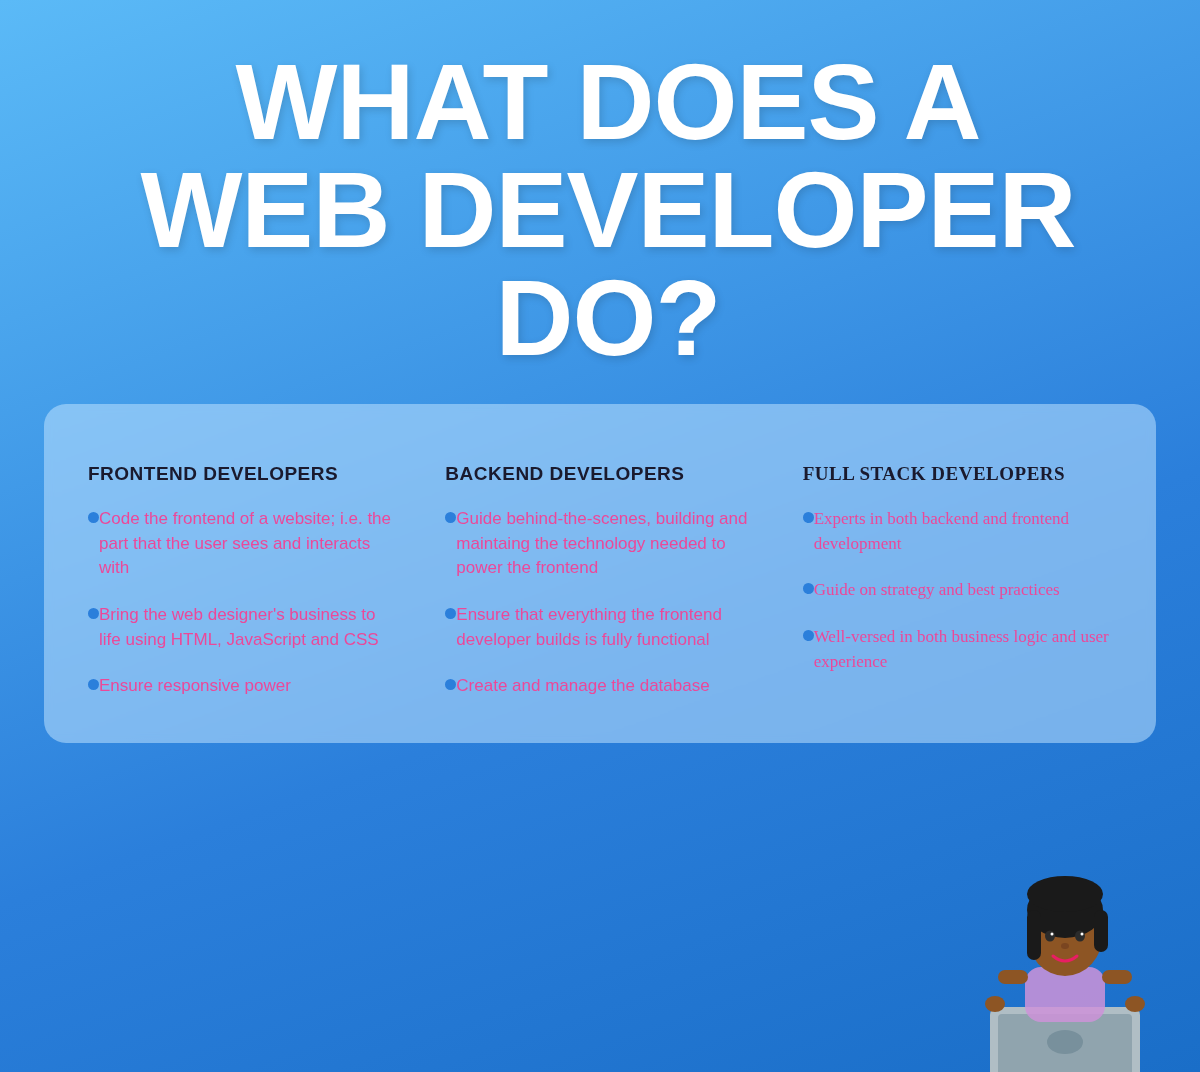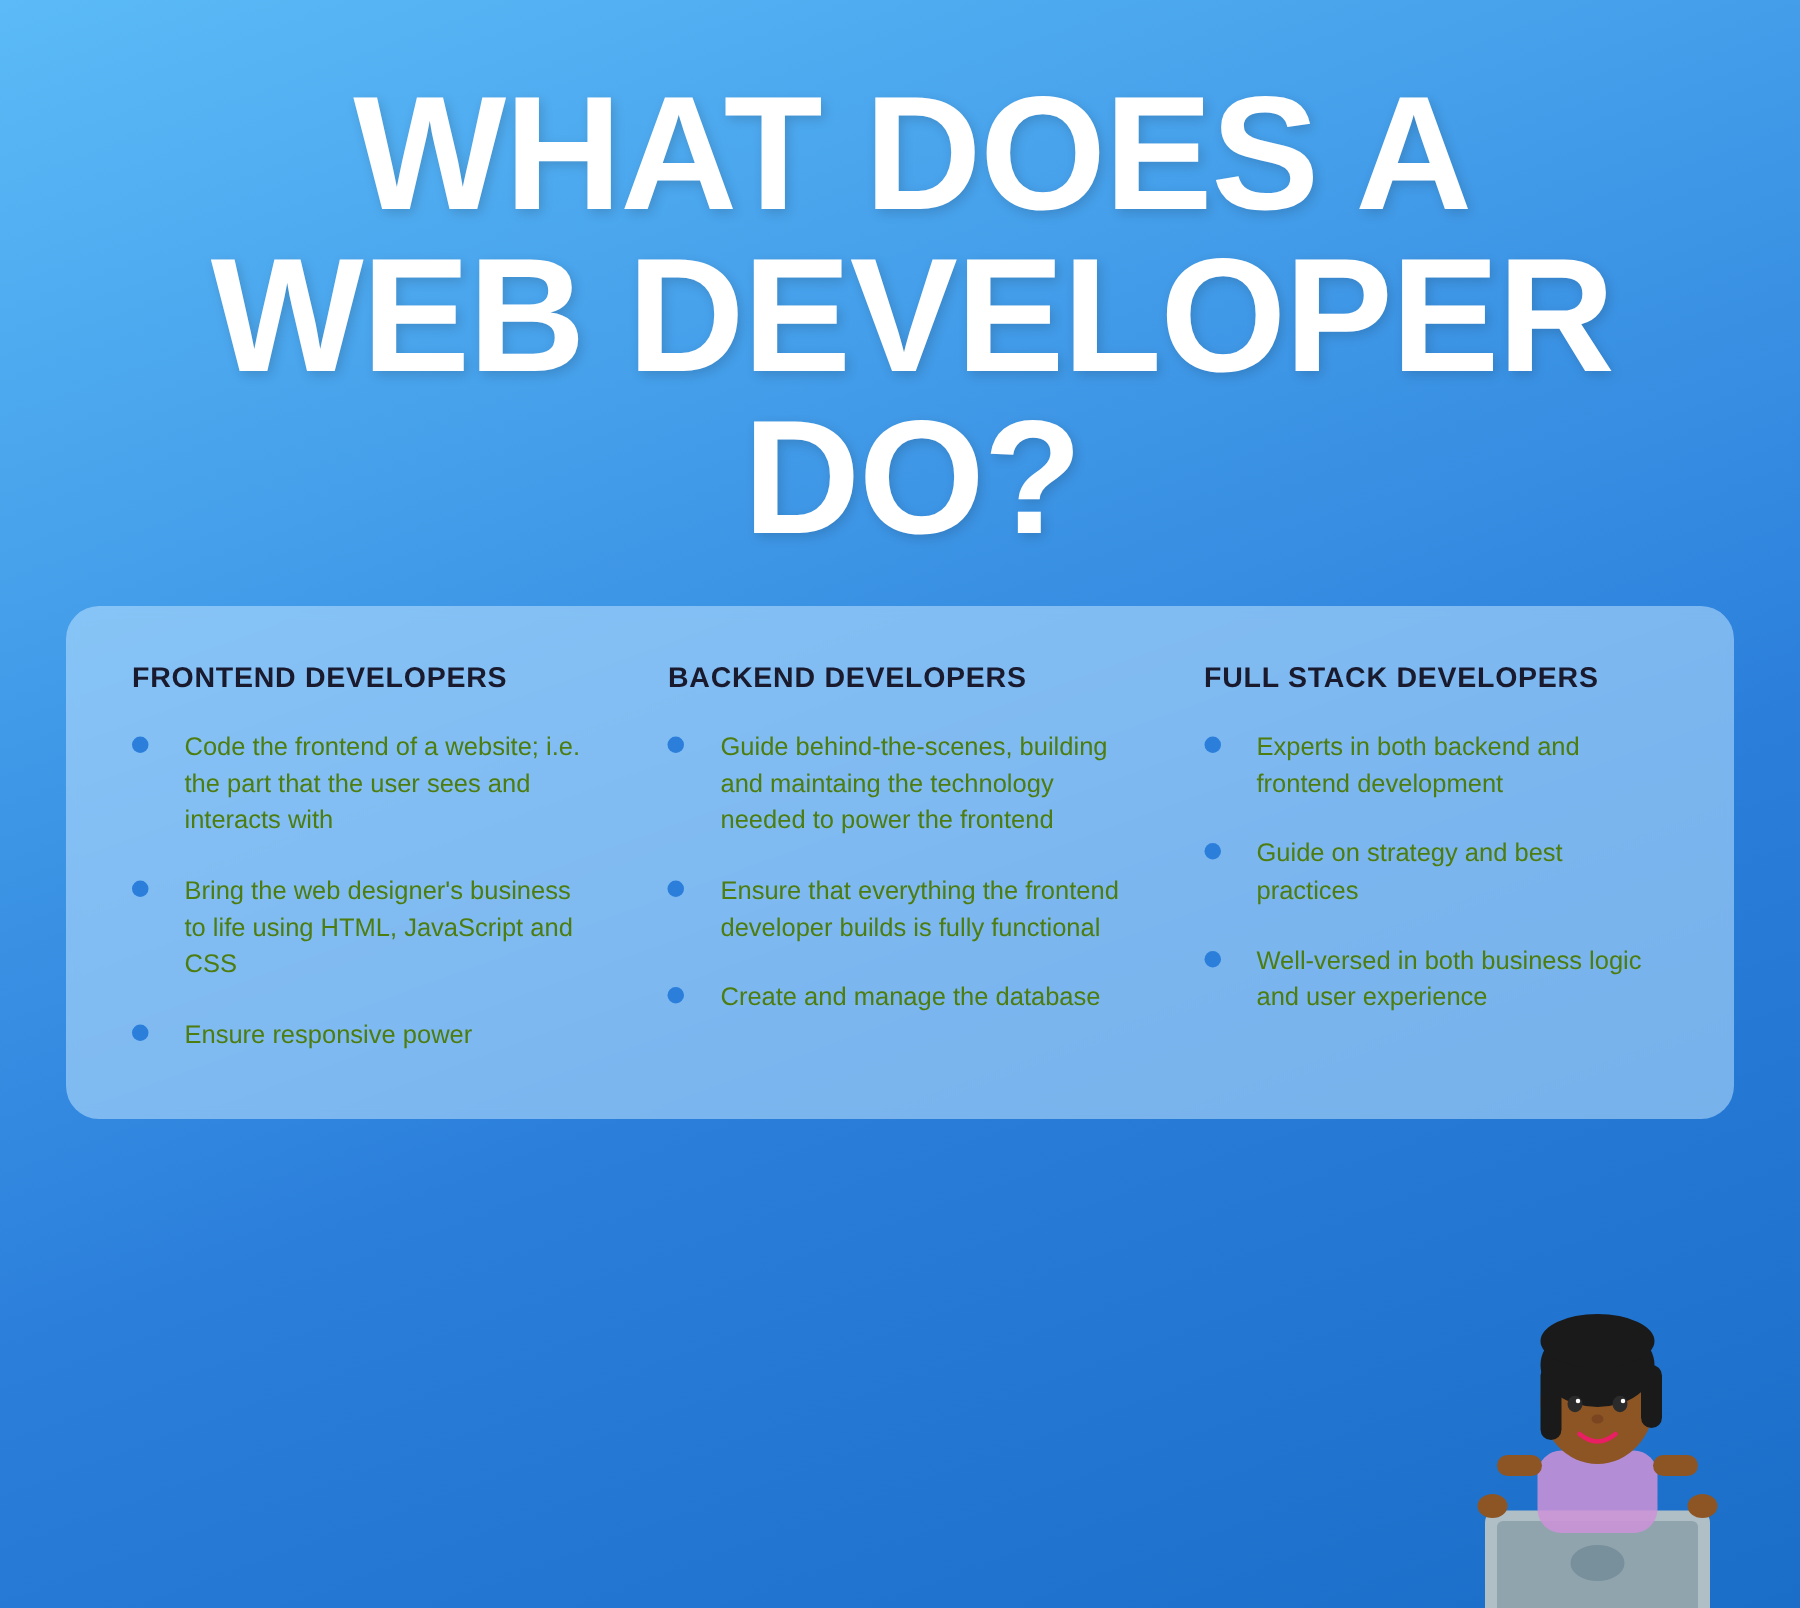--- a/index.html
+++ b/index.html
@@ -26,21 +26,21 @@
       text-transform: uppercase;
       letter-spacing: -1px;
       text-shadow: 2px 3px 8px rgba(0,0,0,0.15);
     }
 
     .card {
       background: rgba(190, 225, 255, 0.55);
       backdrop-filter: blur(4px);
       border-radius: 22px;
       margin: 0 44px;
-      padding: 38px 44px 44px 44px;
+      padding: 59px 44px 44px 44px;
       display: flex;
       gap: 0;
     }
 
     .column {
       flex: 1;
       padding: 0 24px 0 0;
     }
 
     .column + .column {
@@ -60,23 +60,23 @@
     .bullet-list {
       list-style: none;
       display: flex;
       flex-direction: column;
       gap: 22px;
     }
 
     .bullet-list li {
       display: flex;
       align-items: flex-start;
-      gap: 24px;
+      gap: 0;
       font-size: 17px;
-      color: #4d7c0f;
+      color: #ec4899;
       line-height: 1.45;
     }
 
     .bullet-dot {
       width: 11px;
       height: 11px;
       border-radius: 50%;
       background: #2b7fdb;
       flex-shrink: 0;
       margin-top: 5px;
@@ -138,21 +138,21 @@
         <span class="bullet-dot"></span>
         <span>Ensure that everything the frontend developer builds is fully functional</span>
       </li>
       <li>
         <span class="bullet-dot"></span>
         <span>Create and manage the database</span>
       </li>
     </ul>
   </div>
 
-  <div class="column" style="padding-right:0;">
+  <div class="column" style="padding-right:0;font-family:Liberation Serif, serif;">
     <div class="column-title">FULL STACK  DEVELOPERS</div>
     <ul class="bullet-list">
       <li>
         <span class="bullet-dot"></span>
         <span>Experts in both backend and frontend development</span>
       </li>
       <li>
         <span class="bullet-dot"></span>
         <span>Guide on strategy and best practices</span>
       </li>

